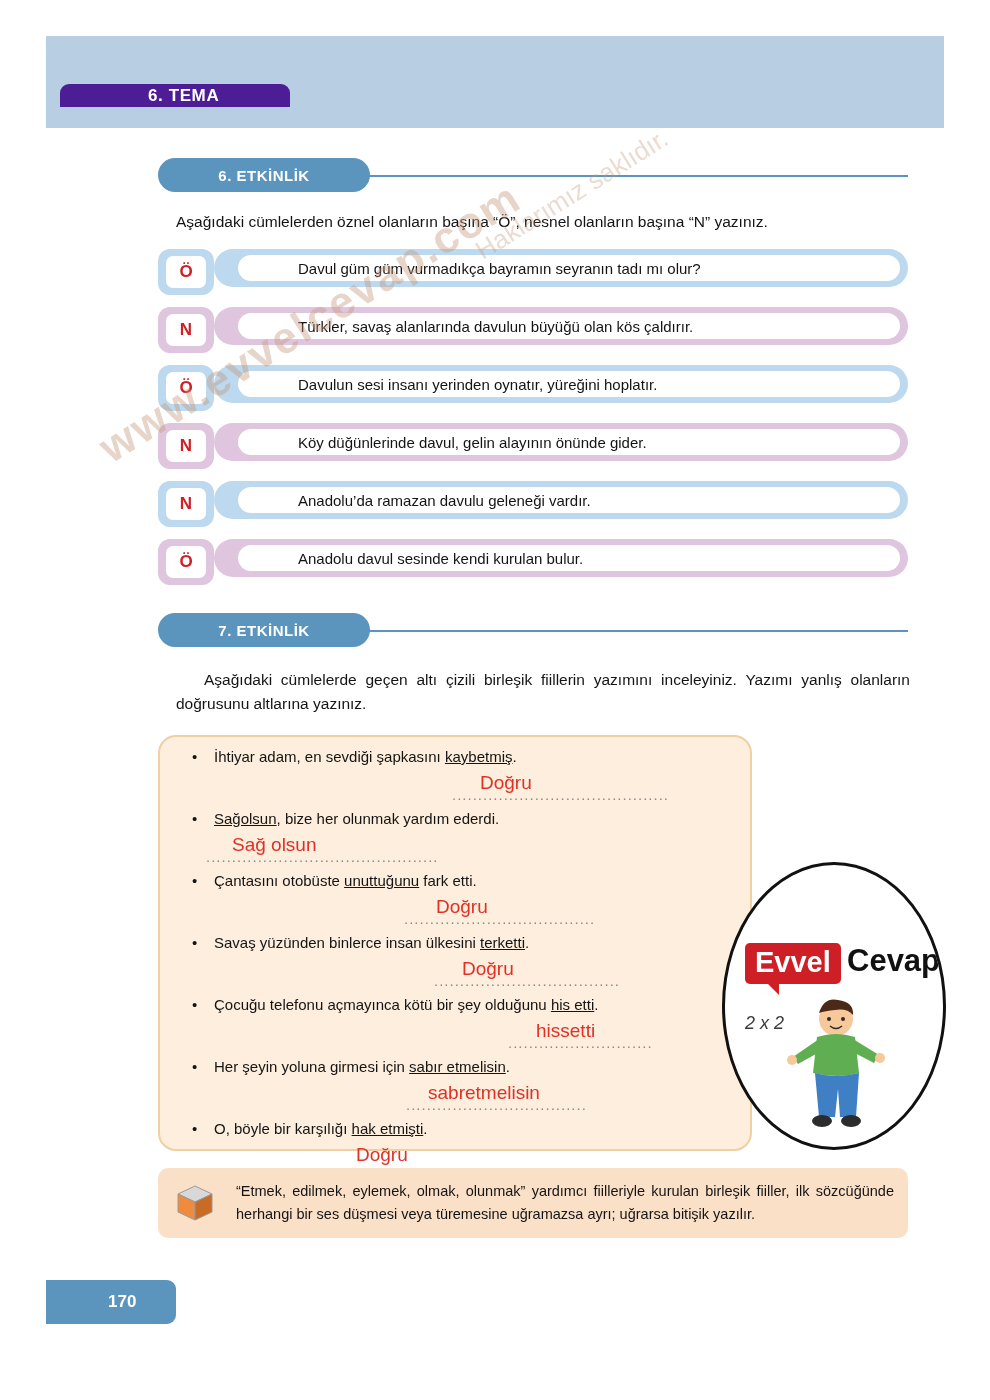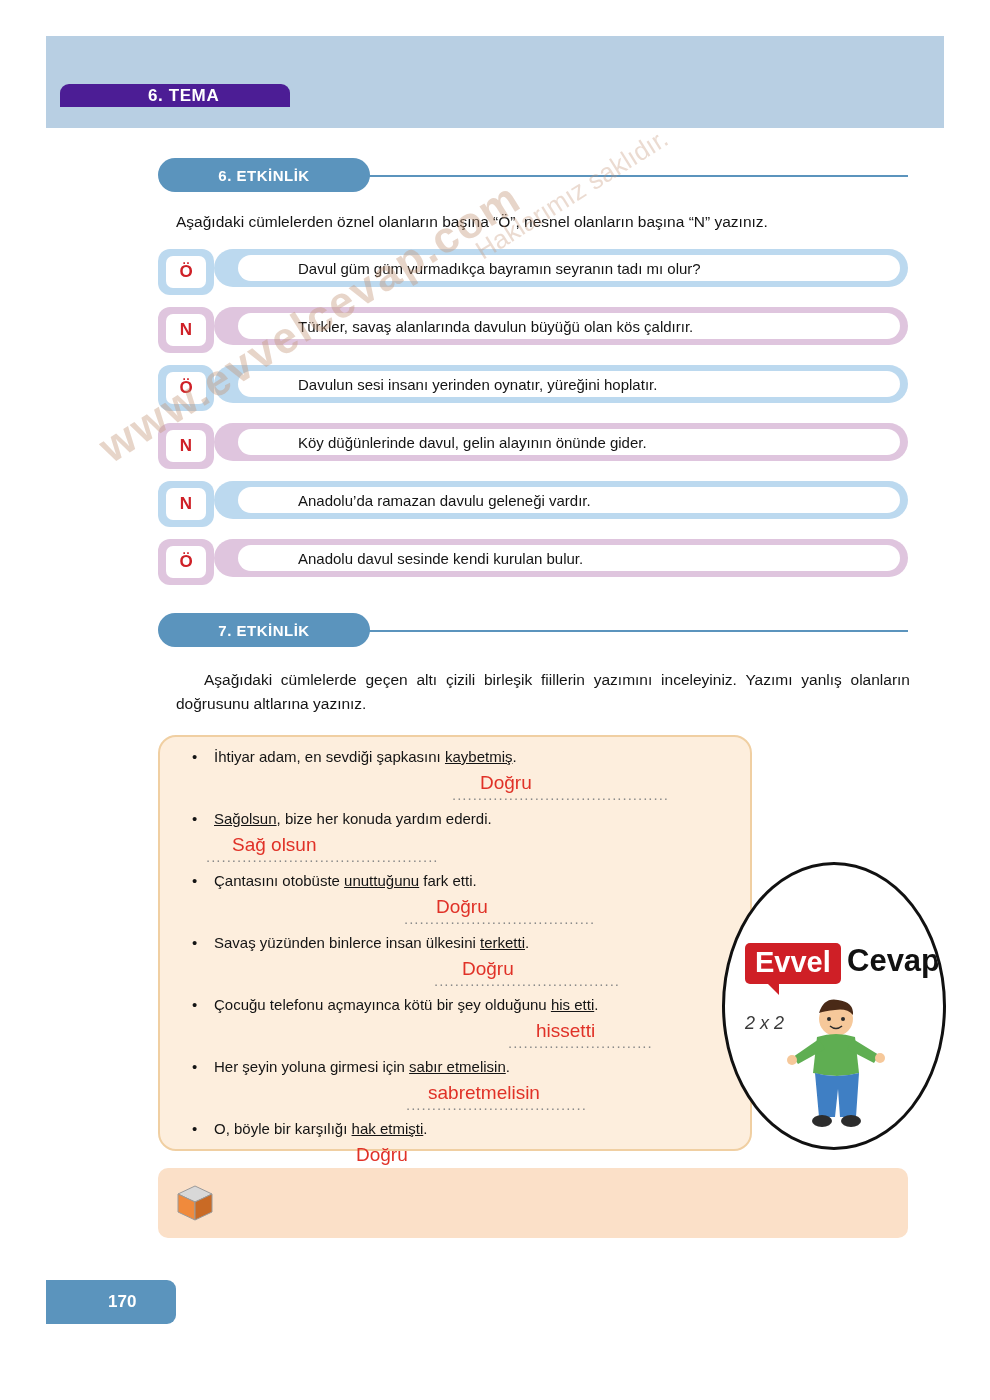--- a/index.html
+++ b/index.html
@@ -393,21 +393,21 @@
   <div class="instr" style="left:176px; top:668px; width:734px; text-align:justify; text-indent:28px;">Aşağıdaki cümlelerde geçen altı çizili birleşik fiillerin yazımını inceleyiniz. Yazımı yanlış olanların doğrusunu altlarına yazınız.</div>
 
   <div class="card"></div>
 
   <span class="bullet-dot" style="left:192px; top:748px;">•</span>
   <span class="bullet-item" style="left:214px; top:748px;"><span>İhtiyar adam, en sevdiği şapkasını </span><span class="underline-u">kaybetmiş</span><span>.</span></span>
   <span class="dots" style="left:452px; top:786px;">..........................................</span>
   <span class="answer" style="left:480px; top:772px;">Doğru</span>
 
   <span class="bullet-dot" style="left:192px; top:810px;">•</span>
-  <span class="bullet-item" style="left:214px; top:810px;"><span class="underline-u">Sağolsun</span><span>, bize her konuda yardım ederdi.</span></span>
+  <span class="bullet-item" style="left:214px; top:810px;"><span class="underline-u">Sağolsun</span><span>, bize her olunmak yardım ederdi.</span></span>
   <span class="dots" style="left:206px; top:848px;">.............................................</span>
   <span class="answer" style="left:232px; top:834px;">Sağ olsun</span>
 
   <span class="bullet-dot" style="left:192px; top:872px;">•</span>
   <span class="bullet-item" style="left:214px; top:872px;"><span>Çantasını otobüste </span><span class="underline-u">unuttuğunu</span><span> fark etti.</span></span>
   <span class="dots" style="left:404px; top:910px;">.....................................</span>
   <span class="answer" style="left:436px; top:896px;">Doğru</span>
 
   <span class="bullet-dot" style="left:192px; top:934px;">•</span>
   <span class="bullet-item" style="left:214px; top:934px;"><span>Savaş yüzünden binlerce insan ülkesini </span><span class="underline-u">terketti</span><span>.</span></span>
@@ -453,20 +453,21 @@
       <ellipse cx="70" cy="126" rx="10" ry="6" fill="#2c2c2c"></ellipse>
     </svg>
   </div>
 
   <div class="note">
     <svg class="cube" viewBox="0 0 46 46">
       <polygon points="6,14 23,6 40,14 23,22" fill="#d8d8d8" stroke="#9a9a9a"></polygon>
       <polygon points="6,14 23,22 23,40 6,32" fill="#f08a3c" stroke="#9a9a9a"></polygon>
       <polygon points="40,14 23,22 23,40 40,32" fill="#c96a25" stroke="#9a9a9a"></polygon>
     </svg>
+    <div class="text">“Etmek, edilmek, eylemek, olmak, olunmak” yardımcı fiilleriyle kurulan birleşik fiiller, ilk sözcüğünde herhangi bir ses düşmesi veya türemesine uğramazsa ayrı; uğrarsa bitişik yazılır.</div>
   </div>
 
   <div class="footer-tab">170</div>
 
   <div class="watermark">www.evvelcevap.com</div>
   <div class="watermark2">Haklarımız saklıdır.</div>
 
 </div>
 
 </body></html>

